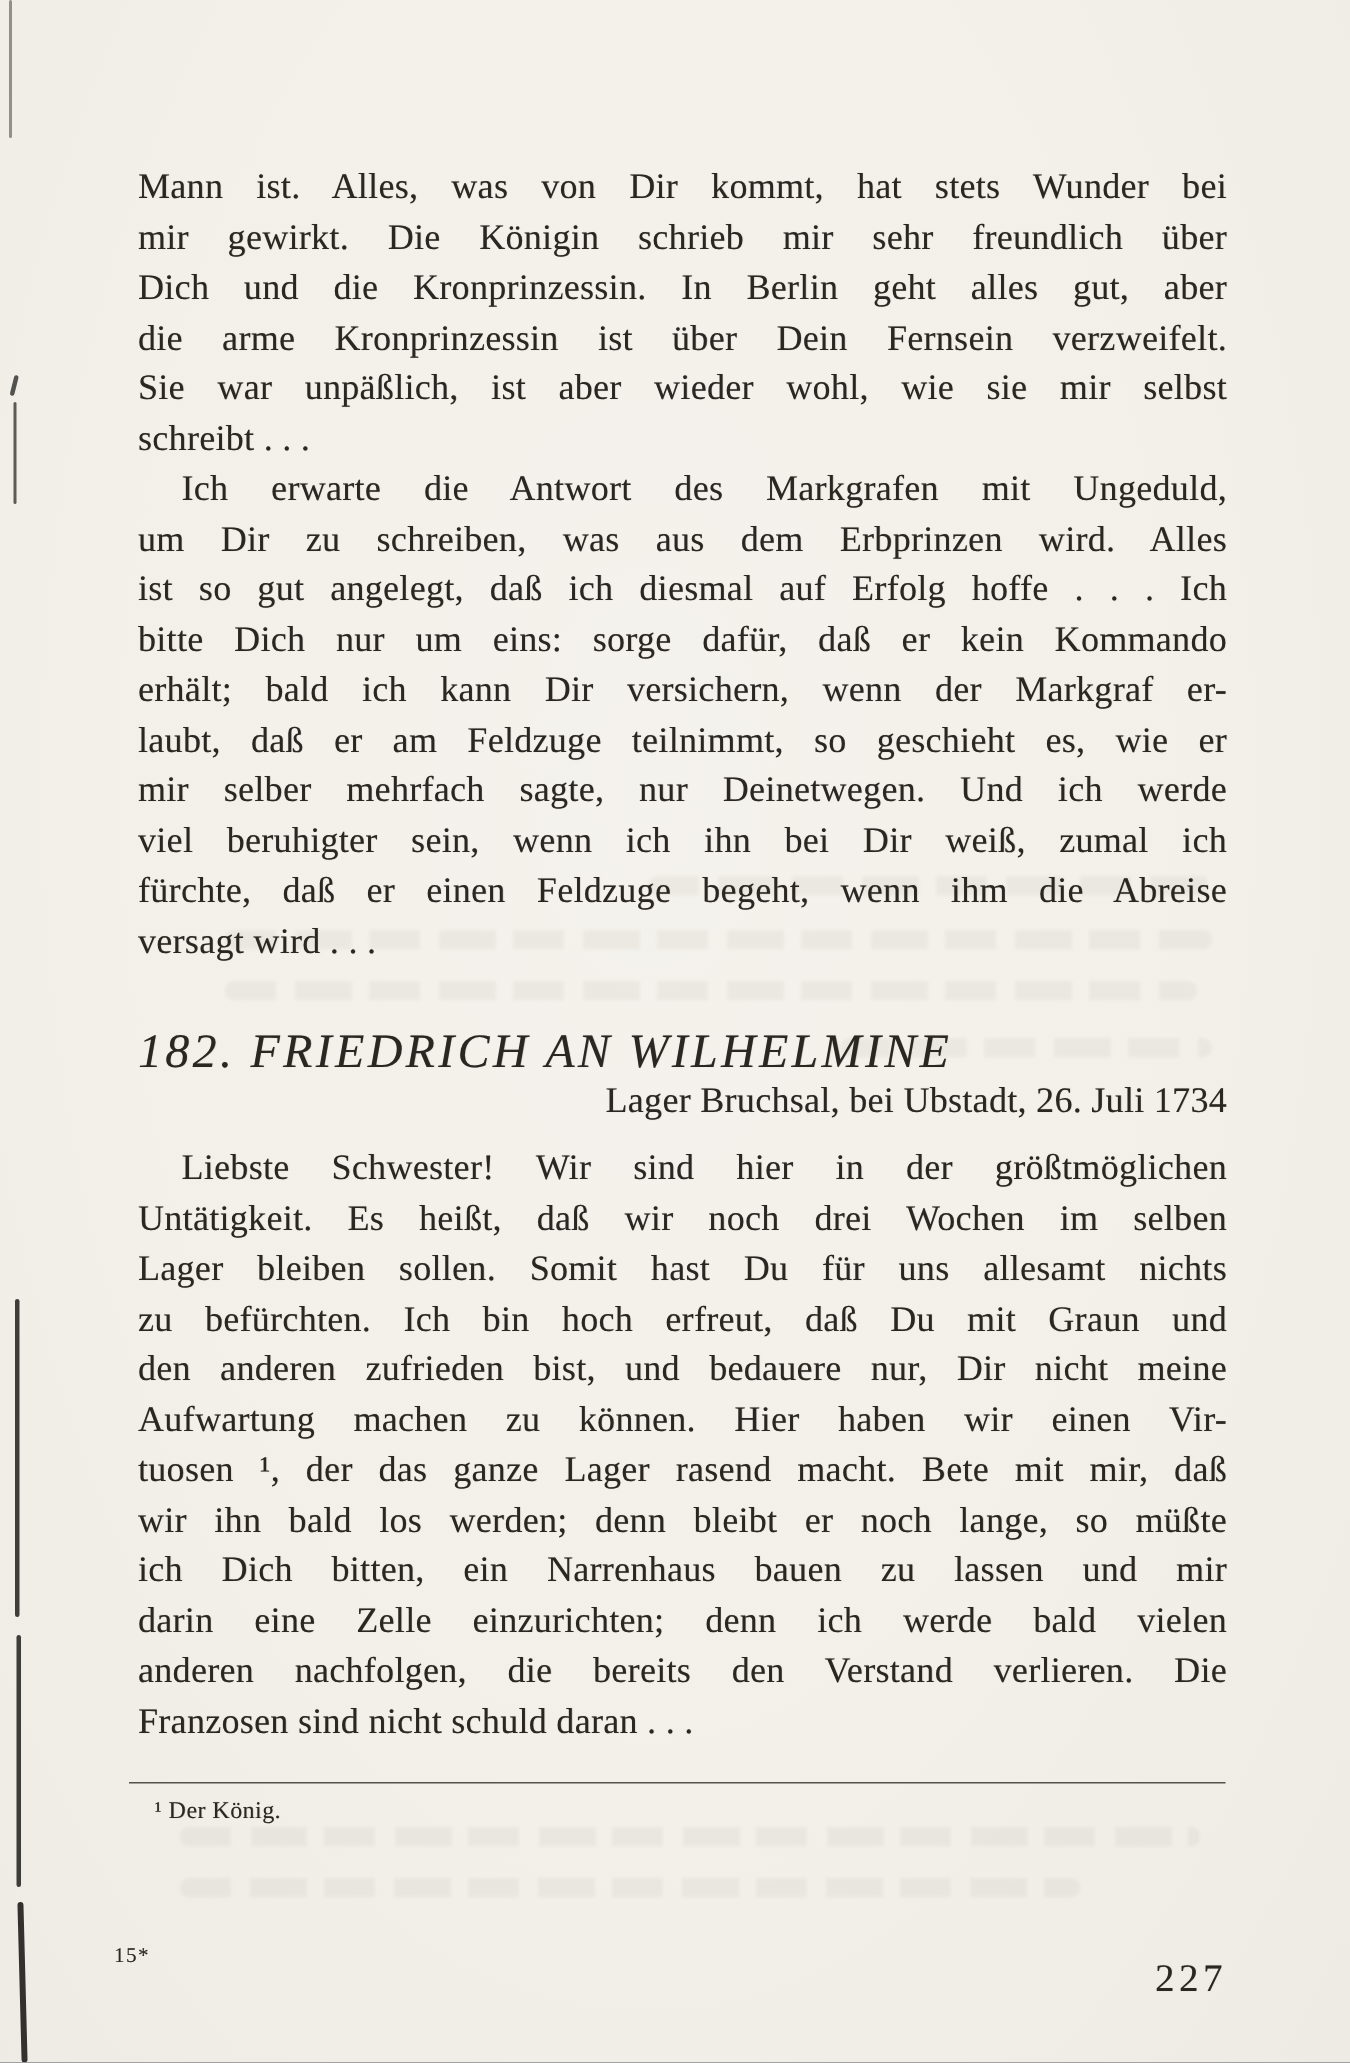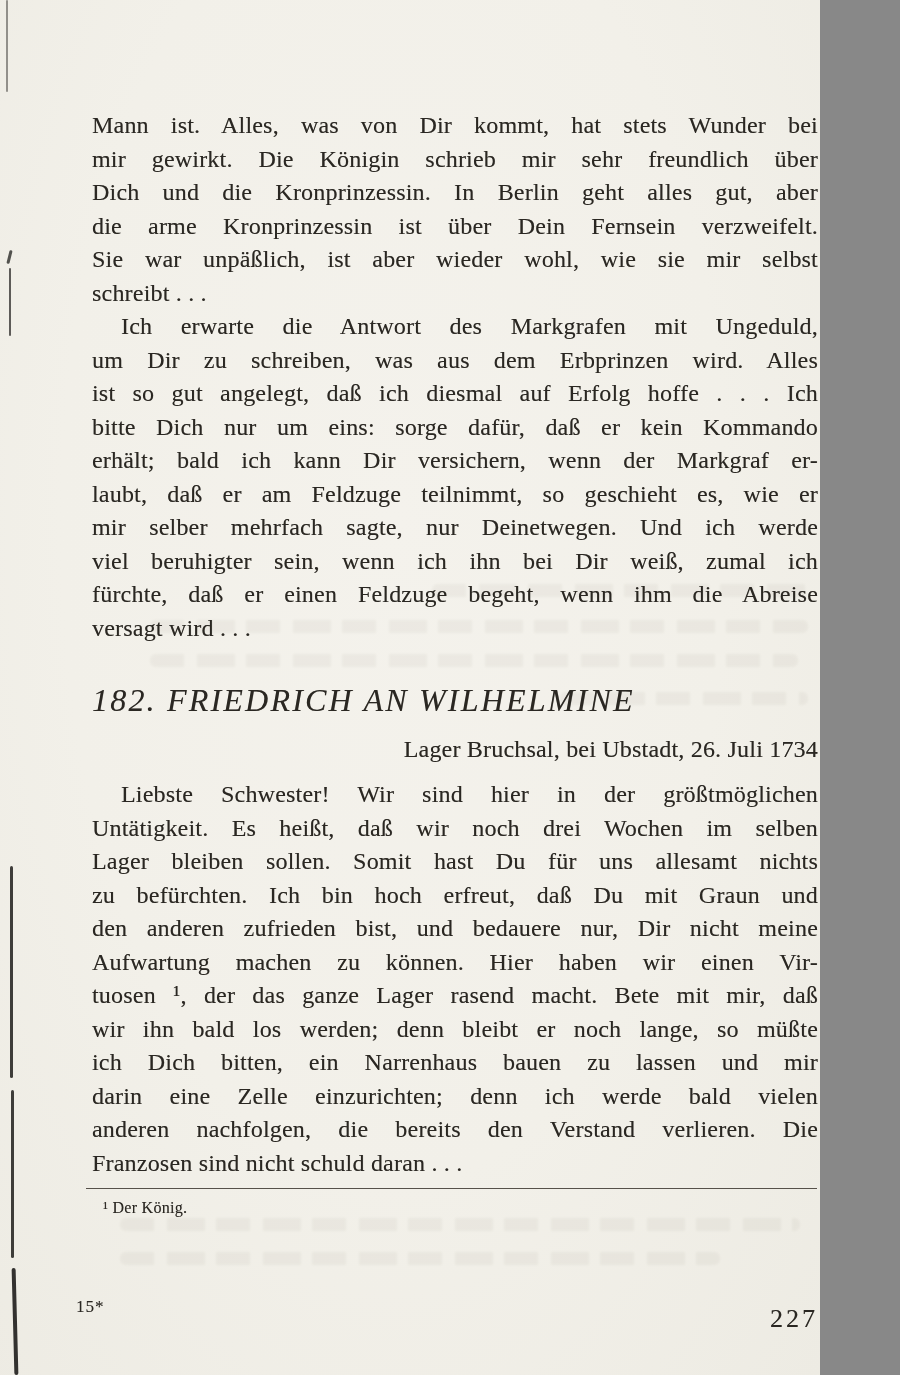--- a/index.html
+++ b/index.html
@@ -1,44 +1,44 @@
 <!DOCTYPE html>
 <html><head>
 <meta charset="utf-8">
 <style>
   html,body { margin:0; padding:0; background:#888; }
   .page {
-    position:relative; width:820px; height:1375px; overflow:hidden;
+    position:relative; width:900px; height:1375px; overflow:hidden;
     background: radial-gradient(ellipse at 48% 38%, #f4f2ec 0%, #f2f0e9 55%, #edebe3 100%);
     font-family:"Liberation Serif", serif;
     color:#2a2722;
   }
   .textblock {
     position:absolute; left:92px; top:109px; width:726px;
     font-size:24px; line-height:33.5px; letter-spacing:.2px;
     text-shadow:.2px .3px .5px rgba(42,39,34,.4);
   }
   .line { text-align:justify; text-align-last:justify; }
   .line.end { text-align:justify; text-align-last:left; }
   .line.indent { text-indent:29px; }
   .heading {
     margin-top:39px; font-style:italic; font-size:32px;
     letter-spacing:2.2px; text-align:left; text-align-last:left;
   }
-  .dateline { margin-top:15px; text-align:right; text-align-last:right; }
+  .dateline { text-align:right; text-align-last:right; }
   .letterstart { margin-top:12px; }
   .footnote-block {
     position:absolute; left:86px; top:1188px; width:731px;
     border-top:1.5px solid #56514a;
     font-size:16px; letter-spacing:.3px;
     text-shadow:.2px .3px .5px rgba(42,39,34,.35);
   }
   .footnote-text { margin-top:10px; padding-left:17px; }
   .sig {
-    position:absolute; left:76px; top:1297px; font-size:17px;
+    position:absolute; left:76px; top:1297px; font-size:14px;
     letter-spacing:1px; text-shadow:.2px .3px .4px rgba(42,39,34,.4);
   }
   .pagenum {
     position:absolute; left:92px; top:1304px; width:726px; text-align:right;
     font-size:26px; letter-spacing:3px; text-shadow:.2px .3px .5px rgba(42,39,34,.4);
   }
   
   .edge { position:absolute; background:#1e1d1b; border-radius:2px; }
   .e1 { left:6px;  top:0;      width:2px; height:92px;  opacity:.45; }
   .e2 { left:8px;  top:250px;  width:3px; height:14px;  opacity:.75; transform:rotate(14deg); }

